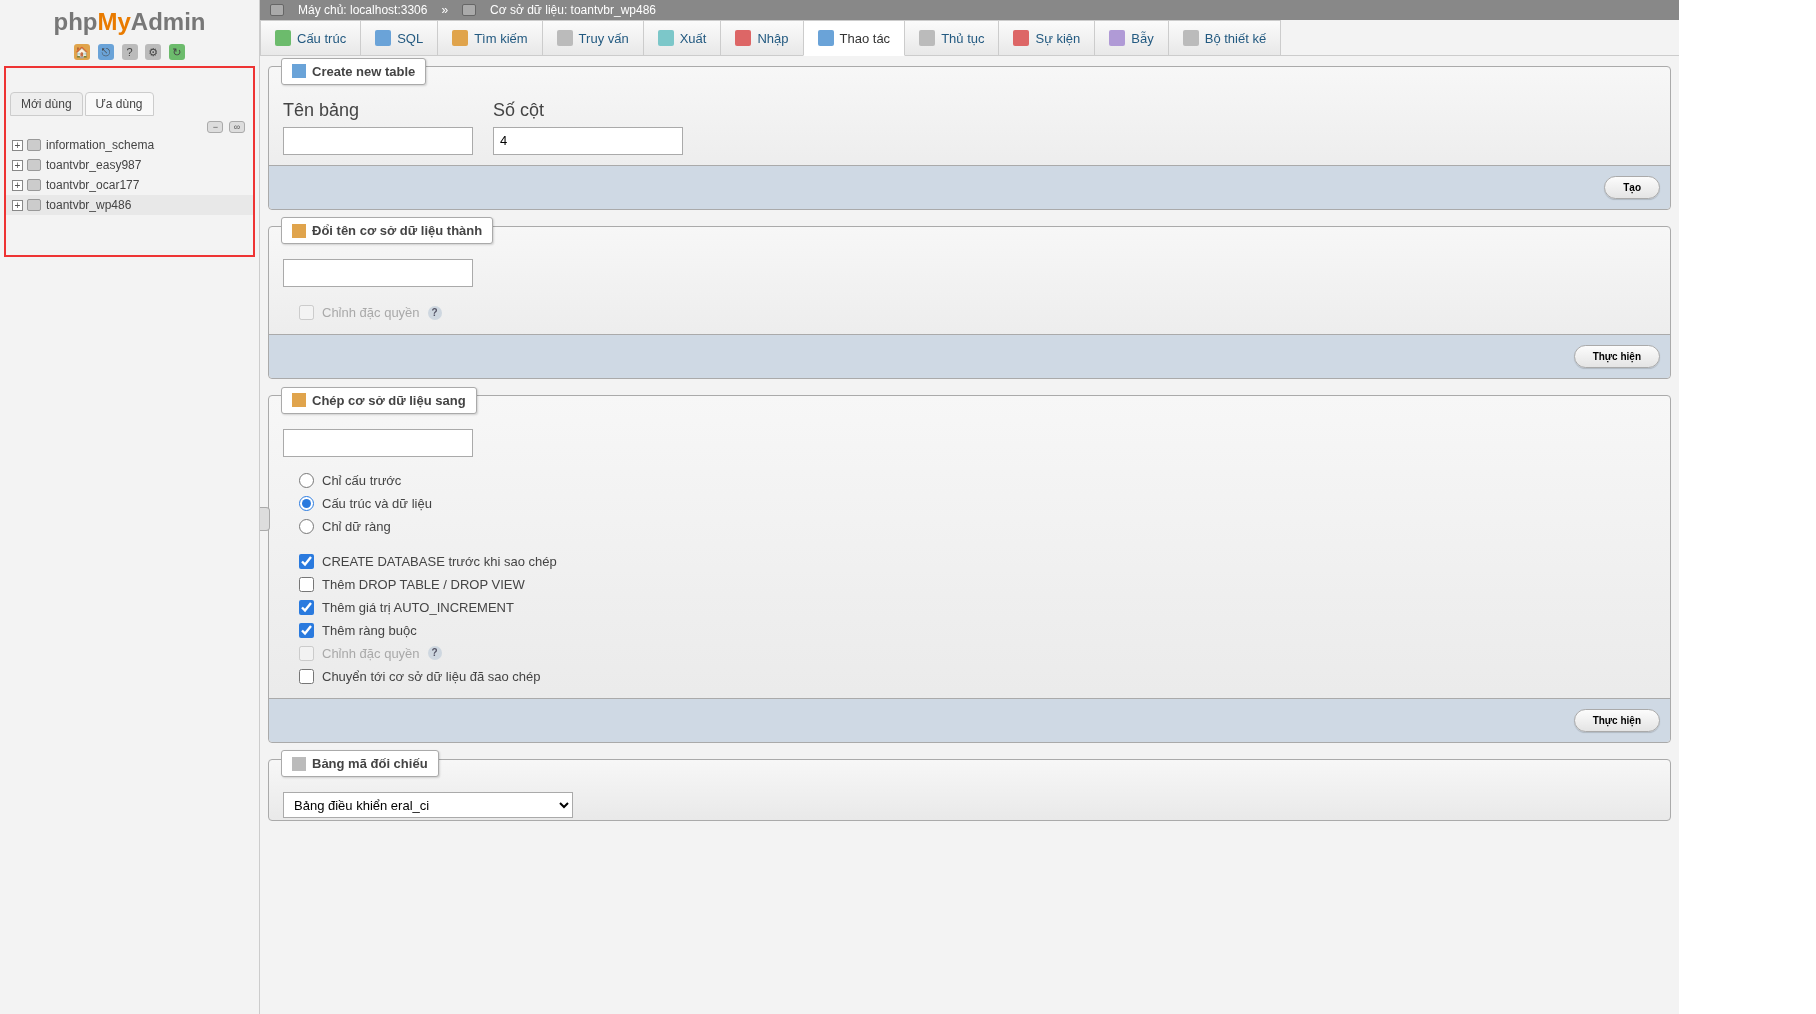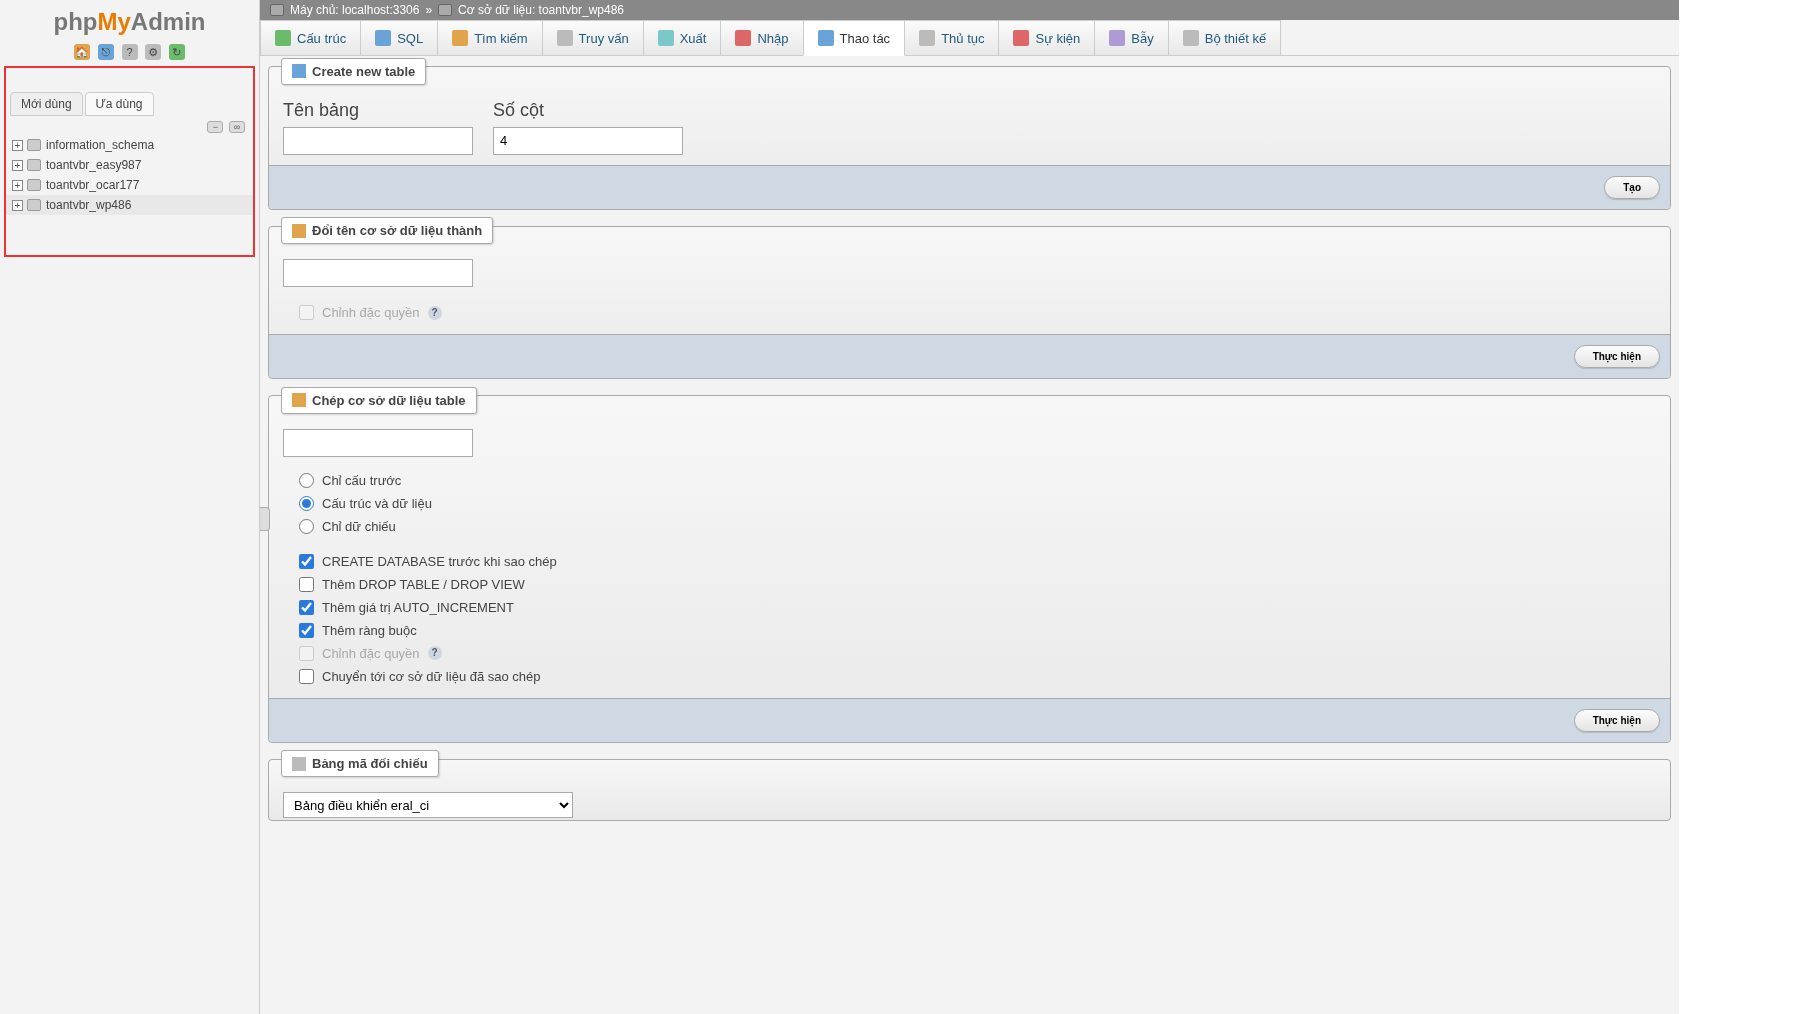--- a/index.html
+++ b/index.html
@@ -17,21 +17,21 @@
 .nav-tabs-side .st.active { background: #eee; }
 .collapse-row { text-align: right; padding: 2px 8px; }
 .collapse-row span { display: inline-block; width: 16px; height: 12px; background: #ddd; border: 1px solid #aaa; border-radius: 3px; margin-left: 2px; font-size: 9px; line-height: 10px; text-align: center; color: #555; }
 .dbtree { border: 2px solid #e33; margin: 2px 4px; padding: 20px 0 40px; background: #f3f3f3; }
 .dbtree-inner { padding: 0; }
 .dbtree .db { display: flex; align-items: center; padding: 3px 6px; font-size: 12px; cursor: pointer; }
 .dbtree .db.sel { background: #e8e8e8; }
 .dbtree .plus { display: inline-block; width: 11px; height: 11px; border: 1px solid #888; background: #fff; font-size: 10px; line-height: 9px; text-align: center; margin-right: 4px; color: #555; }
 .dbtree .dbic { display: inline-block; width: 14px; height: 12px; background: #ccc; border: 1px solid #999; border-radius: 2px; margin-right: 5px; }
 .main { flex: 1; display: flex; flex-direction: column; background: #f3f3f3; position: relative; }
-.breadcrumb { background: #888; color: #fff; padding: 3px 10px; font-size: 12px; display: flex; align-items: center; gap: 6px; }
+.breadcrumb { background: #888; color: #fff; padding: 3px 10px; font-size: 12px; display: flex; align-items: center; gap: 14px; }
 .breadcrumb .bic { display: inline-block; width: 14px; height: 12px; background: #aaa; border: 1px solid #666; border-radius: 2px; }
 .breadcrumb a { color: #fff; text-decoration: none; }
 .tabs { display: flex; background: #f3f3f3; border-bottom: 1px solid #ccc; }
 .tabs .tab { display: flex; align-items: center; gap: 6px; padding: 9px 14px; border: 1px solid #ccc; border-bottom: none; background: linear-gradient(#fbfbfb,#e8e8e8); margin-right: -1px; cursor: pointer; font-size: 13px; color: #235a81; }
 .tabs .tab.active { background: #fff; color: #333; border-bottom: 1px solid #fff; margin-bottom: -1px; }
 .tabs .tab .tic { width: 16px; height: 16px; display: inline-block; background: #bbb; border-radius: 2px; }
 .content { flex: 1; background: #f3f3f3; padding: 10px 8px; overflow-y: auto; }
 .panel { border: 1px solid #aaa; border-radius: 4px; background: linear-gradient(#f7f7f7,#e9e9e9); margin-bottom: 16px; }
 .panel-legend { display: inline-flex; align-items: center; gap: 6px; background: #fff; border: 1px solid #aaa; border-radius: 3px; padding: 5px 10px; margin: -13px 0 0 12px; font-weight: bold; font-size: 13px; position: relative; top: -1px; box-shadow: 1px 1px 2px rgba(0,0,0,0.15); }
 .panel-legend .lic { width: 14px; height: 14px; display: inline-block; }
@@ -213,38 +213,38 @@
           </div>
         </div>
         <div class="panel-footer">
           <button class="btn">Thực hiện</button>
         </div>
       </div>
 
       <div class="panel">
         <div class="panel-legend">
           <span class="lic ic-orange"></span>
-          <span>Chép cơ sở dữ liệu table</span>
+          <span>Chép cơ sở dữ liệu sang</span>
         </div>
         <div class="panel-body">
           <div class="form-col">
             <input type="text" value="" style="">
           </div>
           <div style="margin-top:12px">
             <label class="rad-row">
               <input type="radio" name="copywhat" style="">
               <span>Chỉ cấu trước</span>
             </label>
             <label class="rad-row">
               <input type="radio" name="copywhat" checked="" style="">
               <span>Cấu trúc và dữ liệu</span>
             </label>
             <label class="rad-row">
               <input type="radio" name="copywhat" style="">
-              <span>Chỉ dữ chiếu</span>
+              <span>Chỉ dữ ràng</span>
             </label>
           </div>
           <div style="margin-top:12px">
             <label class="chk-row">
               <input type="checkbox" checked="" style="">
               <span>CREATE DATABASE trước khi sao chép</span>
             </label>
             <label class="chk-row">
               <input type="checkbox" style="">
               <span>Thêm DROP TABLE / DROP VIEW</span>

